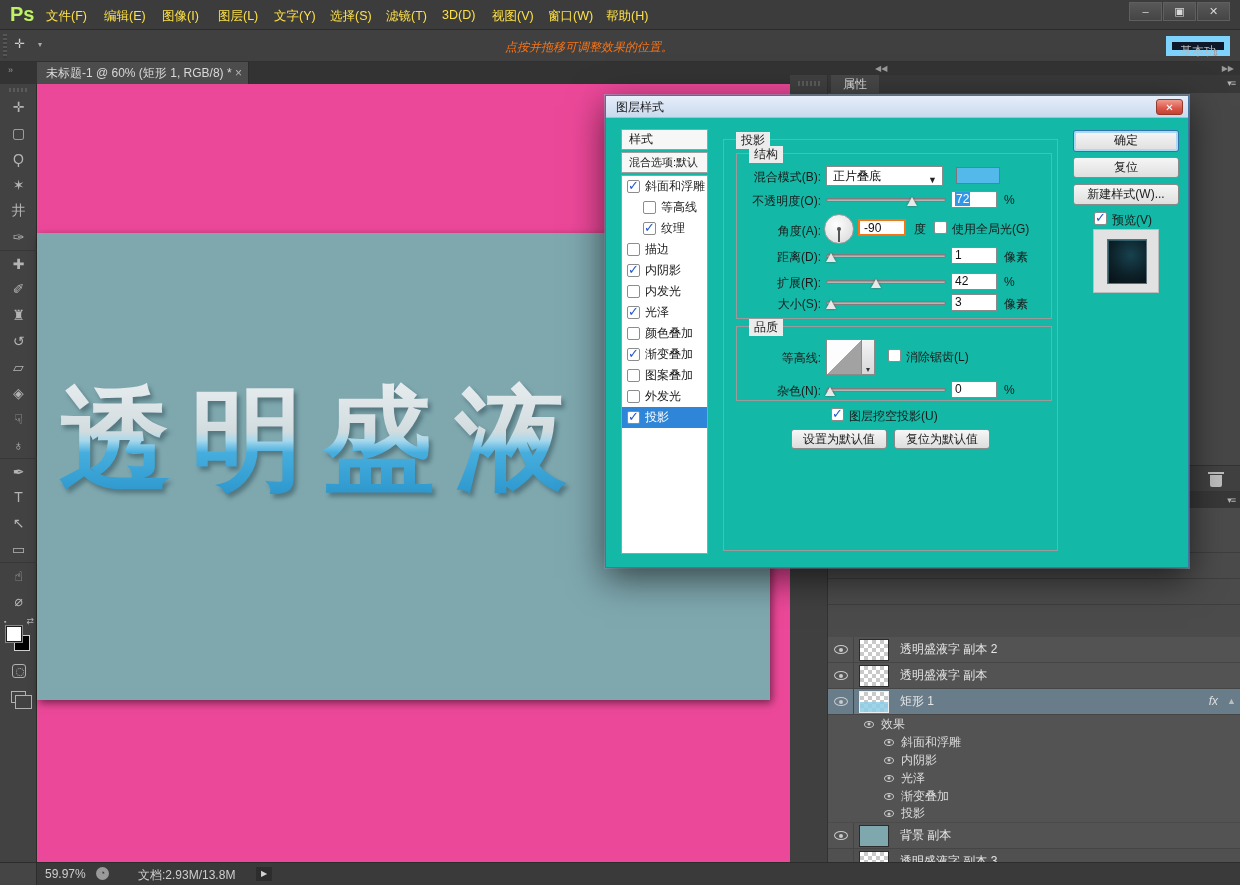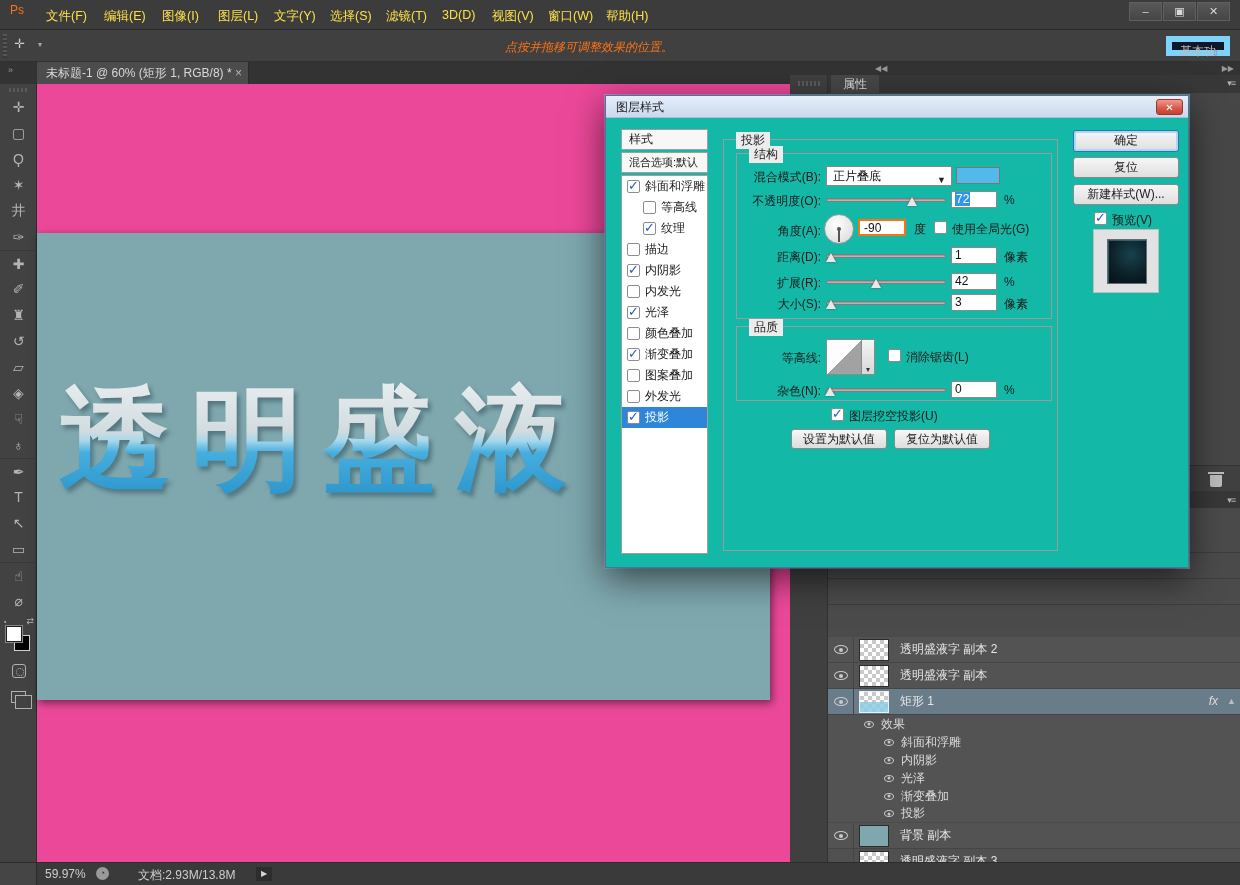--- a/index.html
+++ b/index.html
@@ -2,21 +2,21 @@
 <html><head>
 <meta charset="utf-8">
 <style>
   * { margin:0; padding:0; box-sizing:border-box; }
   html,body { width:1240px; height:885px; overflow:hidden; background:#212121;
               font-family:"Liberation Sans","DejaVu Sans",sans-serif; }
   #stage { position:relative; width:1240px; height:885px; background:#212121; }
 
   
   #titlebar { position:absolute; left:0; top:0; width:1240px; height:30px; background:#3c3c3c; border-bottom:1px solid #2b2b2b; }
-  #ps-logo { position:absolute; left:10px; top:3px; font-size:12px; font-weight:normal; color:#f97316; }
+  #ps-logo { position:absolute; left:10px; top:3px; font-size:20px; font-weight:bold; color:#bef264; }
   .menu-item { position:absolute; top:8px; font-size:12.5px; color:#fde047; }
   .winbtn { position:absolute; top:2px; width:33px; height:19px; background:linear-gradient(#585858,#454545);
             border:1px solid #5f5f5f; color:#d8d8d8; font-size:11px; text-align:center; line-height:17px; }
 
   
   #optionsbar { position:absolute; left:0; top:30px; width:1240px; height:32px; background:#404040; border-bottom:1px solid #313131; }
   #opt-grip { position:absolute; left:3px; top:4px; width:4px; height:24px;
               background:repeating-linear-gradient(#565656 0 2px, #3a3a3a 2px 4px); }
   #opt-tool { position:absolute; left:14px; top:6px; color:#cfcfcf; font-size:13px; }
   #opt-tool-arrow { position:absolute; left:38px; top:10px; color:#aaa; font-size:8px; }
@@ -163,21 +163,21 @@
   .slider .track { position:absolute; left:0; top:1px; width:120px; height:4px; border-radius:2px;
                    background:linear-gradient(#8f8f8f,#c2c2c2); border:1px solid #7d7d7d; }
   .slider .sthumb { position:absolute; top:0px; width:0; height:0; transform:translateX(-50%);
                     border-left:5px solid transparent; border-right:5px solid transparent;
                     border-bottom:9px solid #e8e8e8; filter:drop-shadow(0 0 1px #555); }
   .vbox { position:absolute; left:215px; top:1px; width:46px; height:17px; background:#fff; border:1px solid #8a8a8a;
           font-size:12px; color:#111; padding:0 3px; line-height:15px; }
   .unit { position:absolute; left:268px; top:3px; font-size:12px; color:#1a1a1a; white-space:nowrap; }
   .selhl { background:#3096e8; color:#fff; padding:0 1px; }
 
-  #blend-combo { position:absolute; left:90px; top:0px; width:126px; height:20px; background:#fff; border:1px solid #8a8a8a;
+  #blend-combo { position:absolute; left:90px; top:0px; width:117px; height:20px; background:#fff; border:1px solid #8a8a8a;
                  font-size:12px; color:#111; line-height:18px; padding-left:6px; }
   #blend-combo .arrow { position:absolute; right:5px; top:4px; font-size:9px; color:#222; }
   #blend-swatch { position:absolute; left:220px; top:1px; width:44px; height:17px; border:1px solid #777; }
 
   #dial { position:absolute; left:88px; top:0px; width:30px; height:30px; border-radius:50%;
           background:radial-gradient(circle at 40% 35%,#ffffff,#d6d6d6); border:1px solid #9a9a9a; }
   #dial .needle { position:absolute; left:50%; top:50%; width:2px; height:13px; background:#555; transform:translateX(-50%); }
   #dial .hub { position:absolute; left:50%; top:50%; width:4px; height:4px; border-radius:50%; background:#555; transform:translate(-50%,-50%); }
   #angle-box { position:absolute; left:122px; top:5px; width:48px; height:17px; background:#fff; border:2px solid #f97316;
                font-size:12px; padding:0 4px; line-height:15px; color:#111; }

